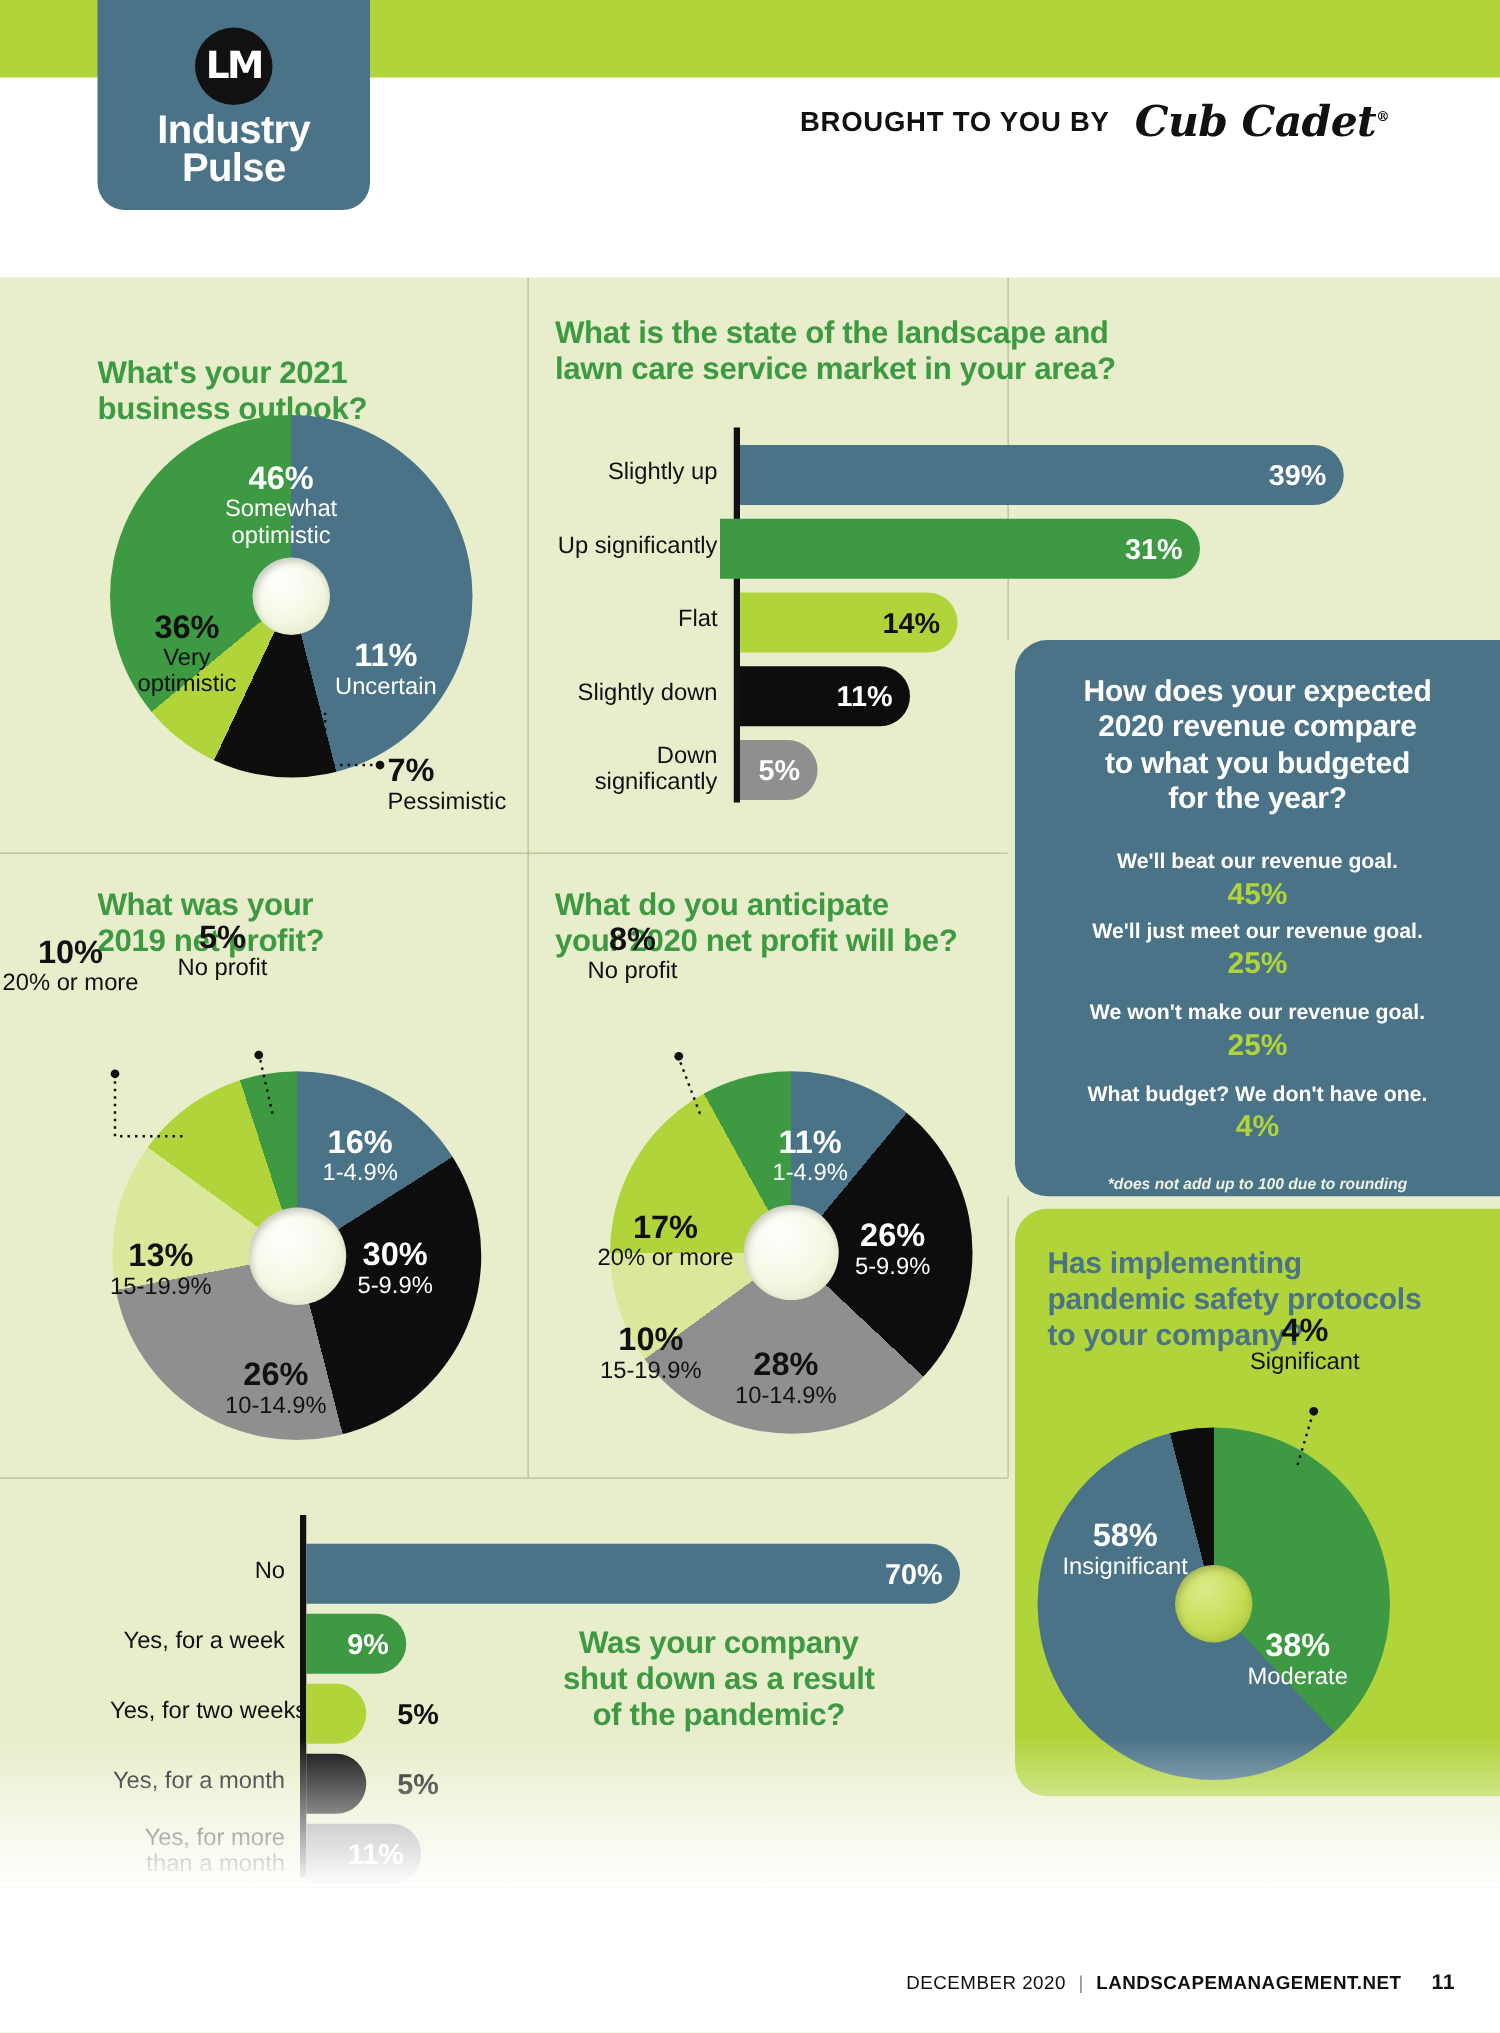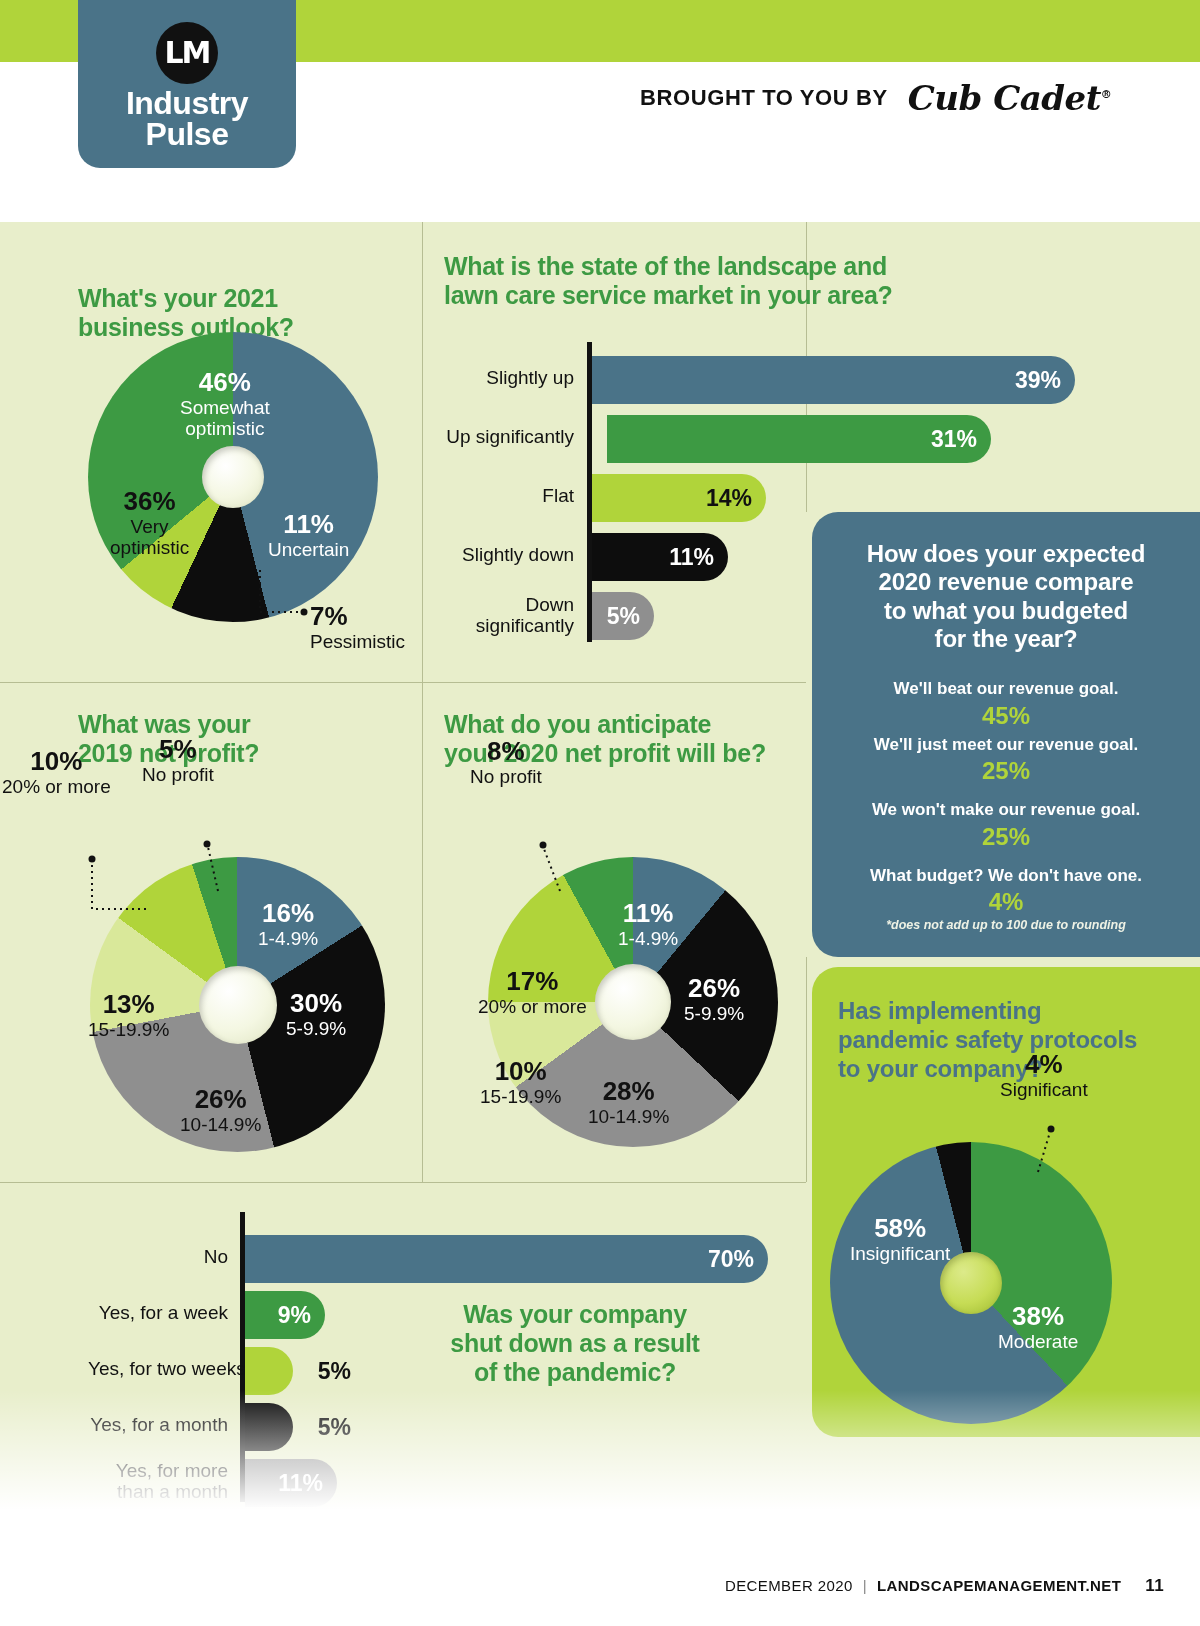--- a/index.html
+++ b/index.html
@@ -237,21 +237,21 @@
       <div class="bar-cat" style="left:0; top:25px; width:130px;">
         <span>Slightly up</span>
       </div>
       <div class="bar" style="left:148px; top:14px; width:483px; height:48px; background:#4a7388;">
         <span class="val" style="color:#ffffff;">39%</span>
       </div>
 
       <div class="bar-cat" style="left:0; top:84px; width:130px;">
         <span>Up significantly</span>
       </div>
-      <div class="bar" style="left:163px; top:73px; width:384px; height:48px; background:#3d9a43;">
+      <div class="bar" style="left:132px; top:73px; width:384px; height:48px; background:#3d9a43;">
         <span class="val" style="color:#ffffff;">31%</span>
       </div>
 
       <div class="bar-cat" style="left:0; top:143px; width:130px;">
         <span>Flat</span>
       </div>
       <div class="bar" style="left:148px; top:132px; width:174px; height:48px; background:#b0d43a;">
         <span class="val" style="color:#111111;">14%</span>
       </div>
 
@@ -403,21 +403,21 @@
       <div class="teal-item-pct">25%</div>
     </div>
     <div style="margin-top:14px;">
       <div class="teal-item-label">We won't make our revenue goal.</div>
       <div class="teal-item-pct">25%</div>
     </div>
     <div style="margin-top:14px;">
       <div class="teal-item-label">What budget? We don't have one.</div>
       <div class="teal-item-pct">4%</div>
     </div>
-    <div class="teal-note" style="">*does not add up to 100 due to rounding</div>
+    <div class="teal-note" style="margin-top:22px;">*does not add up to 100 due to rounding</div>
   </div>
 
   <div class="lime-box" style="left:812px; top:745px; width:388px; height:470px; padding:30px 26px 0 26px;">
     <h3>
       <div>Has implementing</div>
       <div>pandemic safety protocols</div>
       <div>to your company?</div>
     </h3>
 
     <div class="pie-wrap" style="left:18px; top:175px;">

